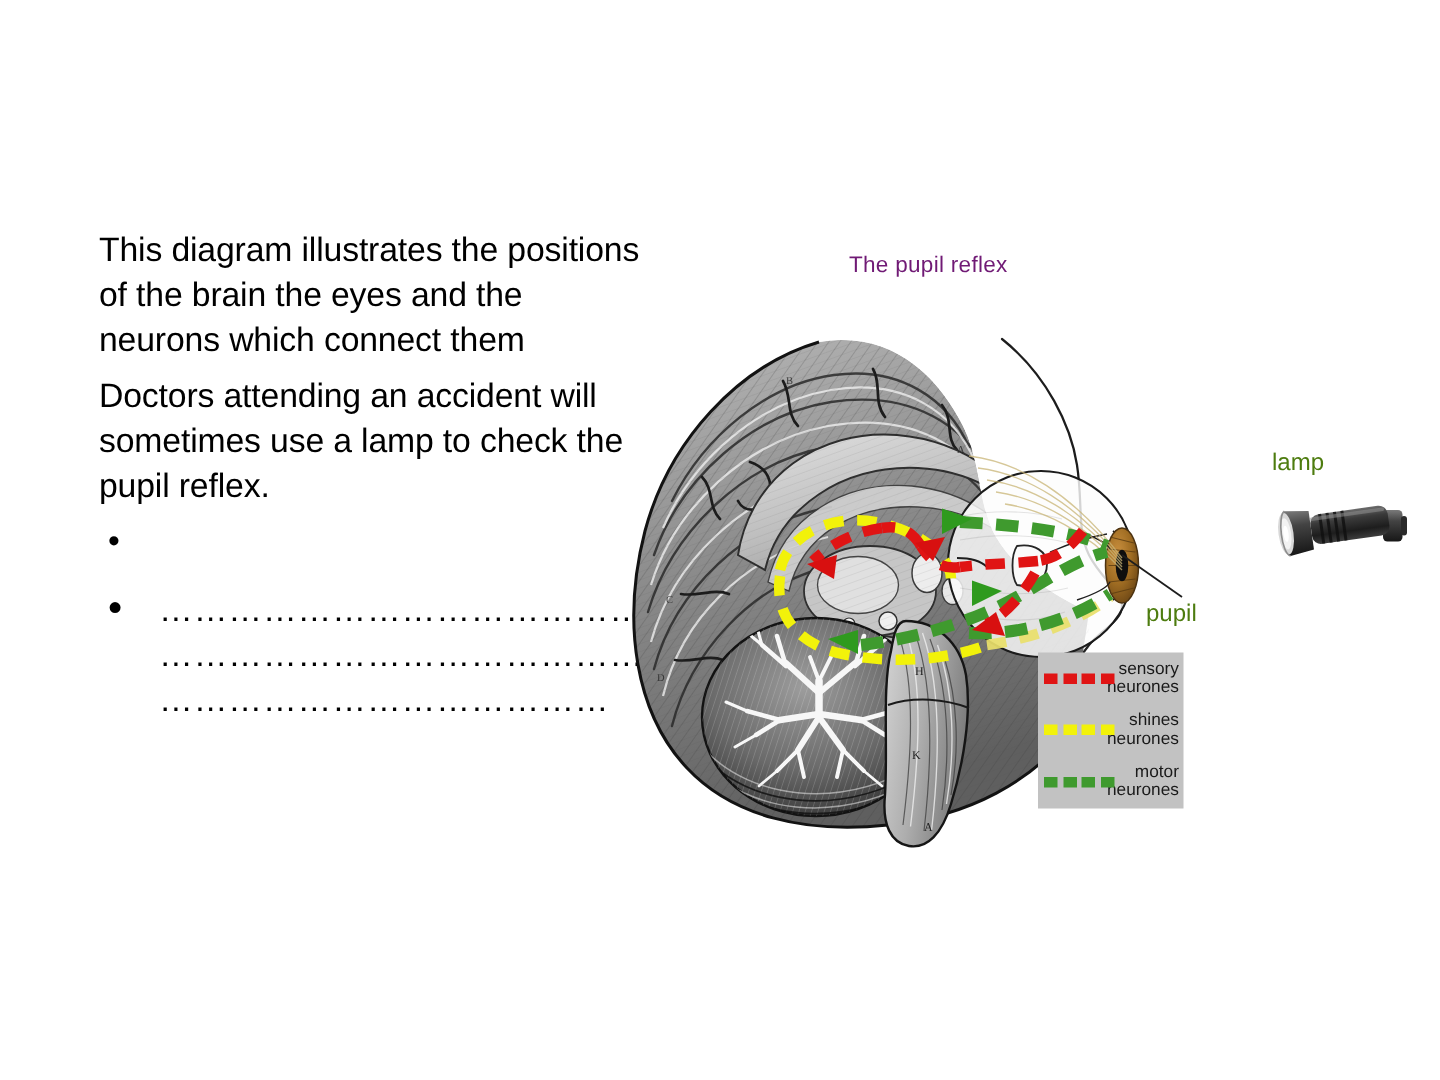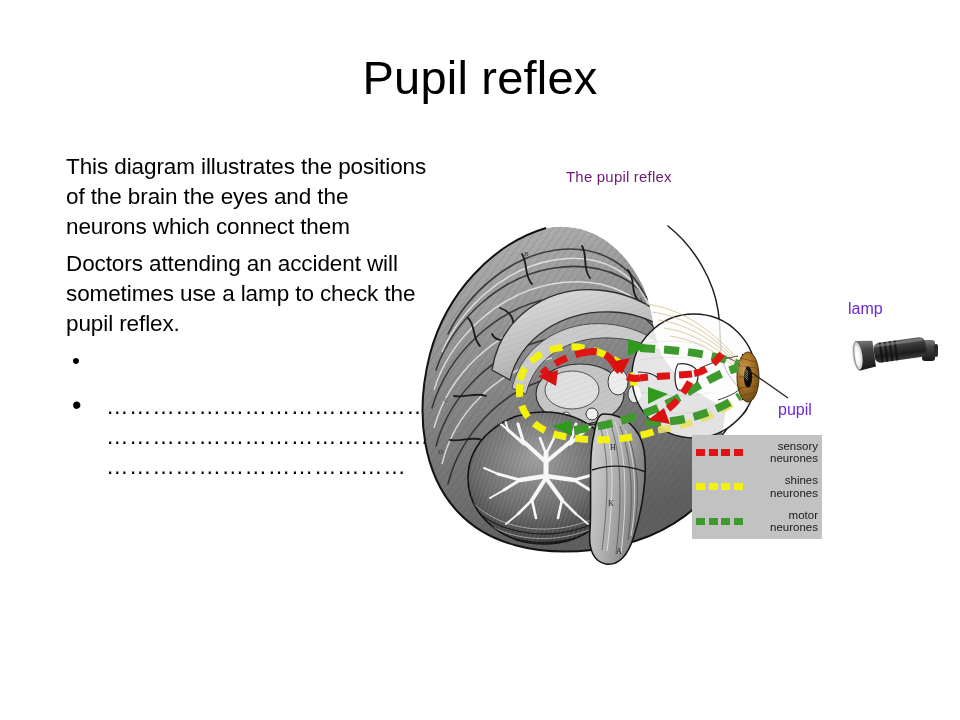--- a/index.html
+++ b/index.html
@@ -96,41 +96,41 @@
   }
   #brain-svg, #face-svg, #eye-svg, #rays-svg {
     position: absolute;
     left: 0; top: 0;
   }
 
   
   .diag-label {
     position: absolute;
     font-size: 16px;
-    color: #6d28d9;
+    color: #4d7c0f;
     white-space: nowrap;
   }
   #label-lamp { left: 452px; top: 142px; }
-  #label-pupil { left: 382px; top: 243px; }
+  #label-pupil { left: 368px; top: 243px; }
 
   
   #lamp-wrap {
     position: absolute;
     left: 448px;
     top: 163px;
     width: 96px;
     height: 62px;
   }
 
   
   #legend {
     position: absolute;
     left: 296px;
     top: 277px;
-    width: 130px;
+    width: 97px;
     height: 104px;
     background: #c2c2c2;
     box-sizing: border-box;
   }
   .legend-row {
     position: relative;
     height: 34.6px;
     display: flex;
     align-items: center;
     padding-left: 4px;
@@ -161,21 +161,20 @@
     line-height: 12.6px;
     color: #1a1a1a;
   }
   .legend-label span { display: block; }
 </style>
 </head>
 <body>
 
 <div id="slide">
 
-  <div id="slide-title">Pupil reflex</div>
 
   <div id="body-text">
 
     <p class="para">This diagram illustrates the positions of the brain the eyes and the neurons which connect them</p>
     <p class="para">Doctors attending an accident will sometimes use a lamp to check the pupil reflex.</p>
 
     <div class="bullet-row">
       <span class="bullet-mark">•</span>
     </div>
 

